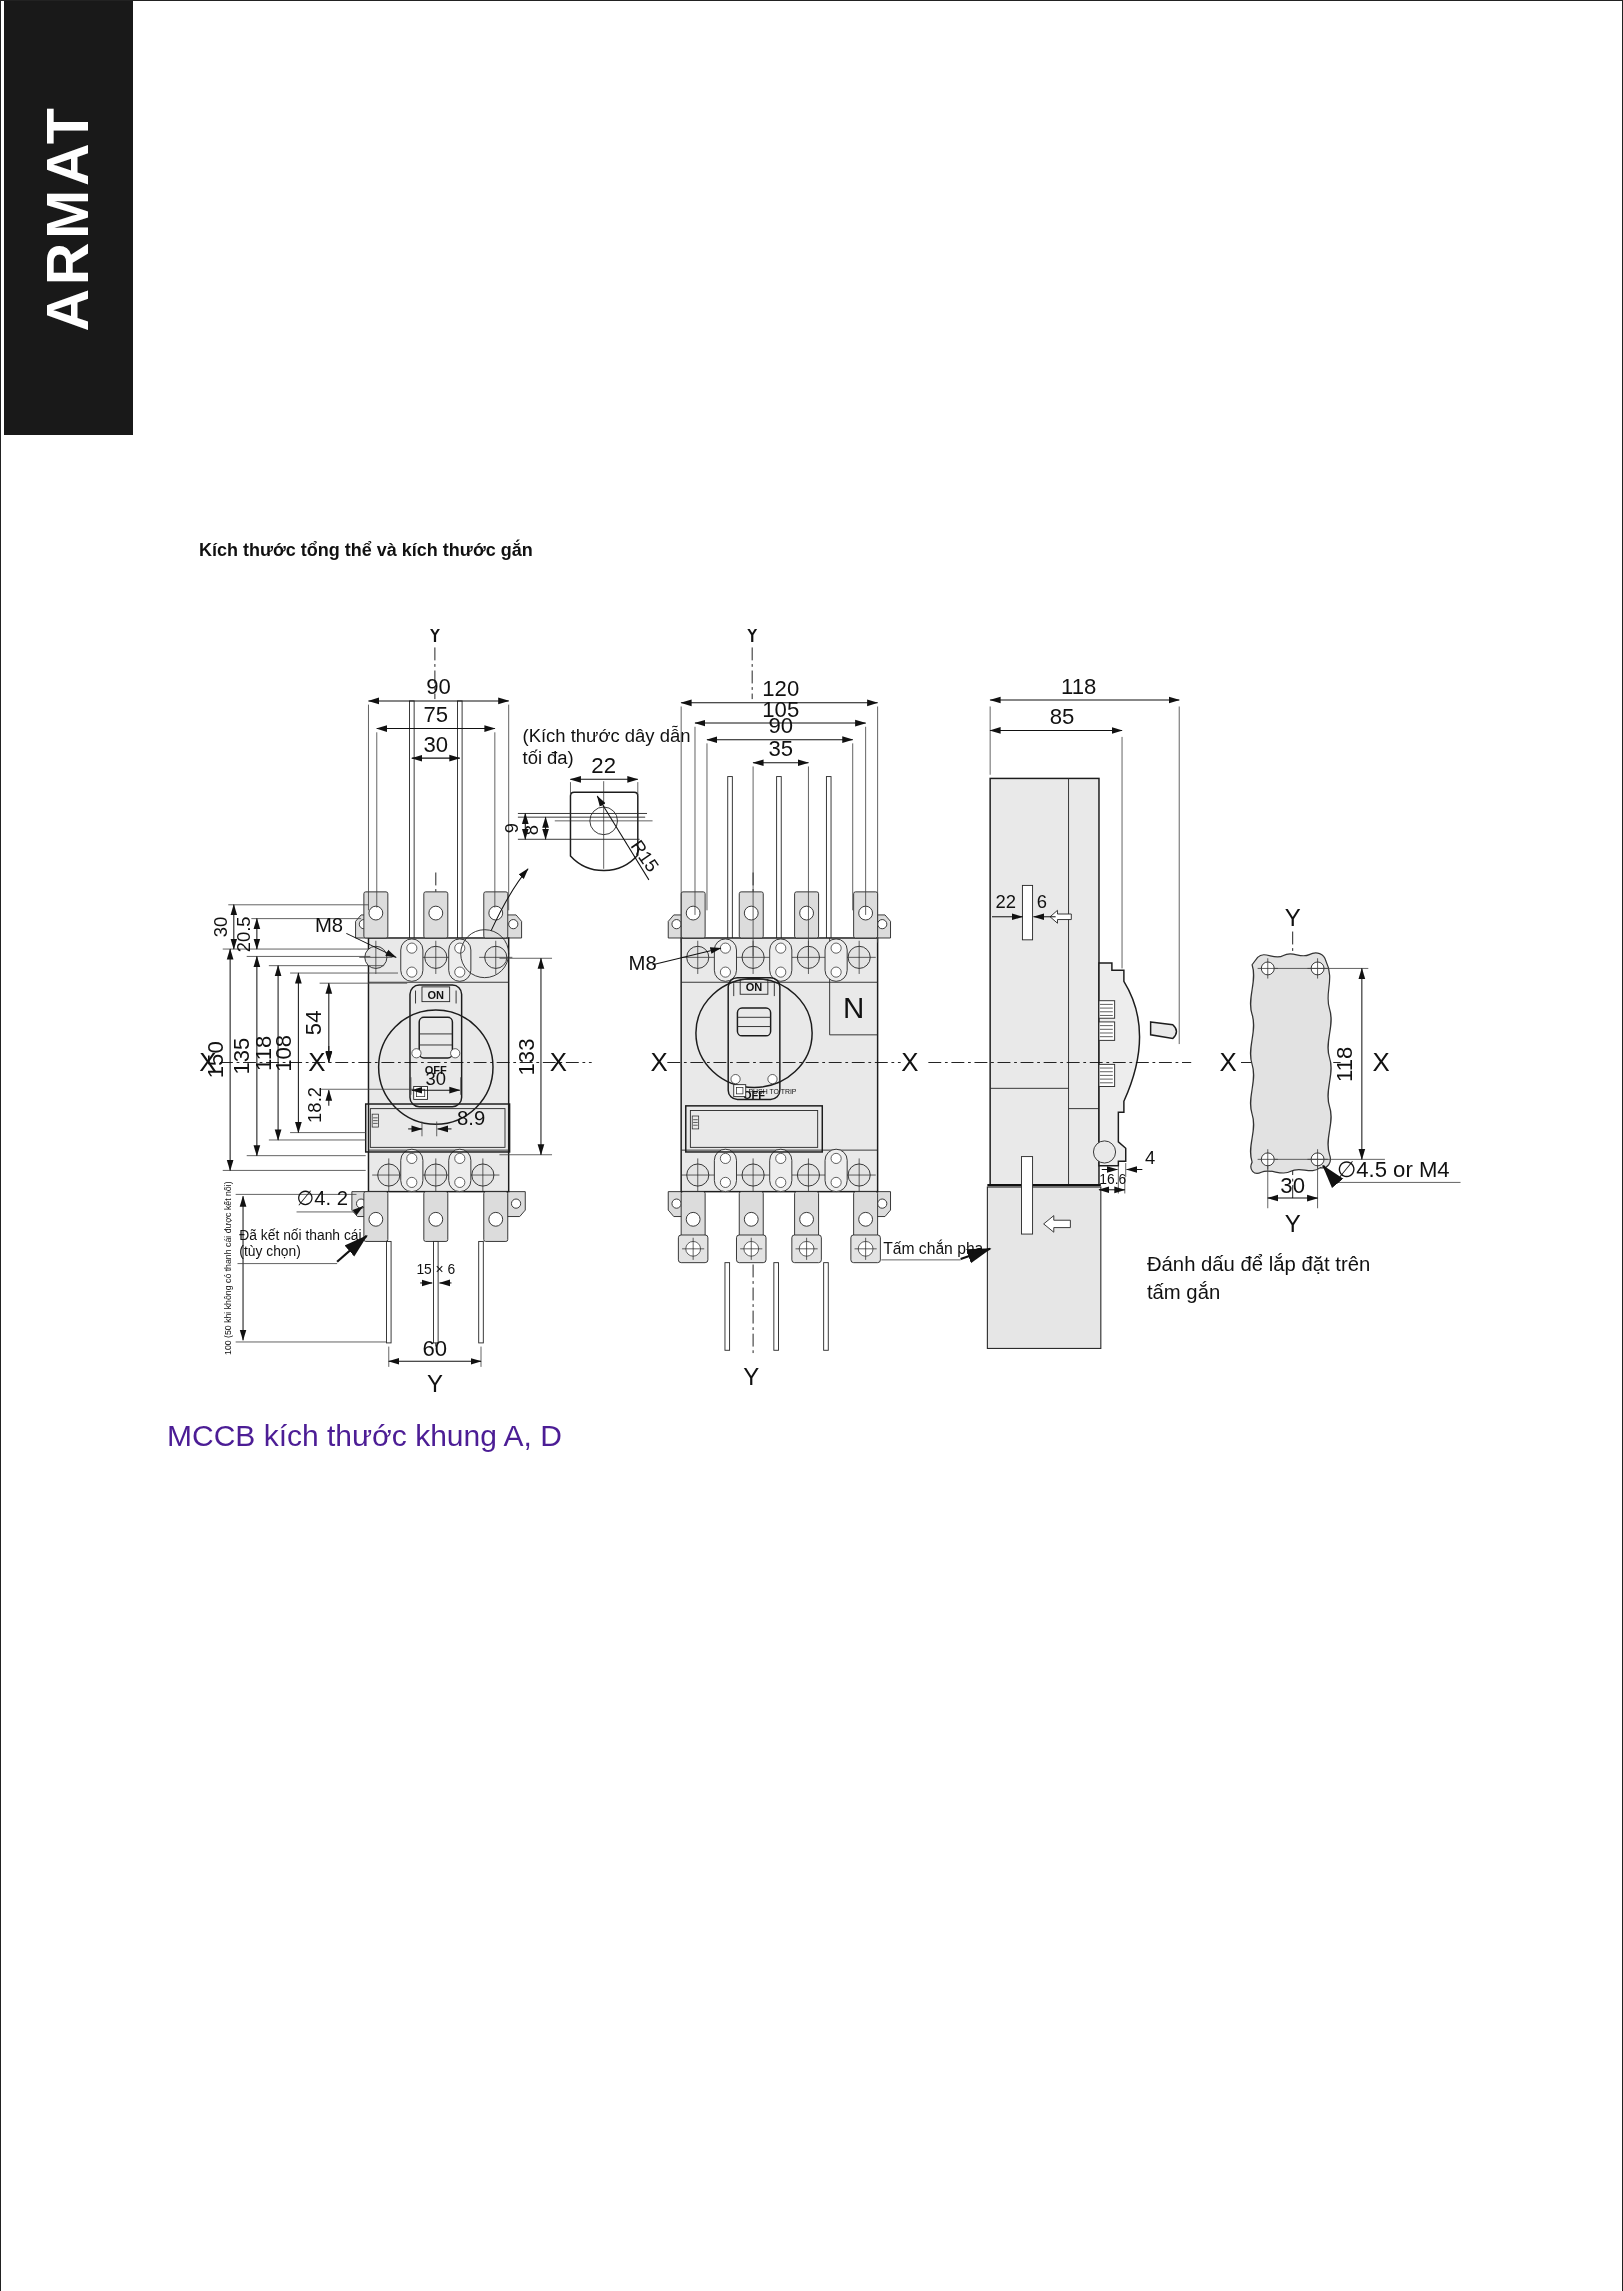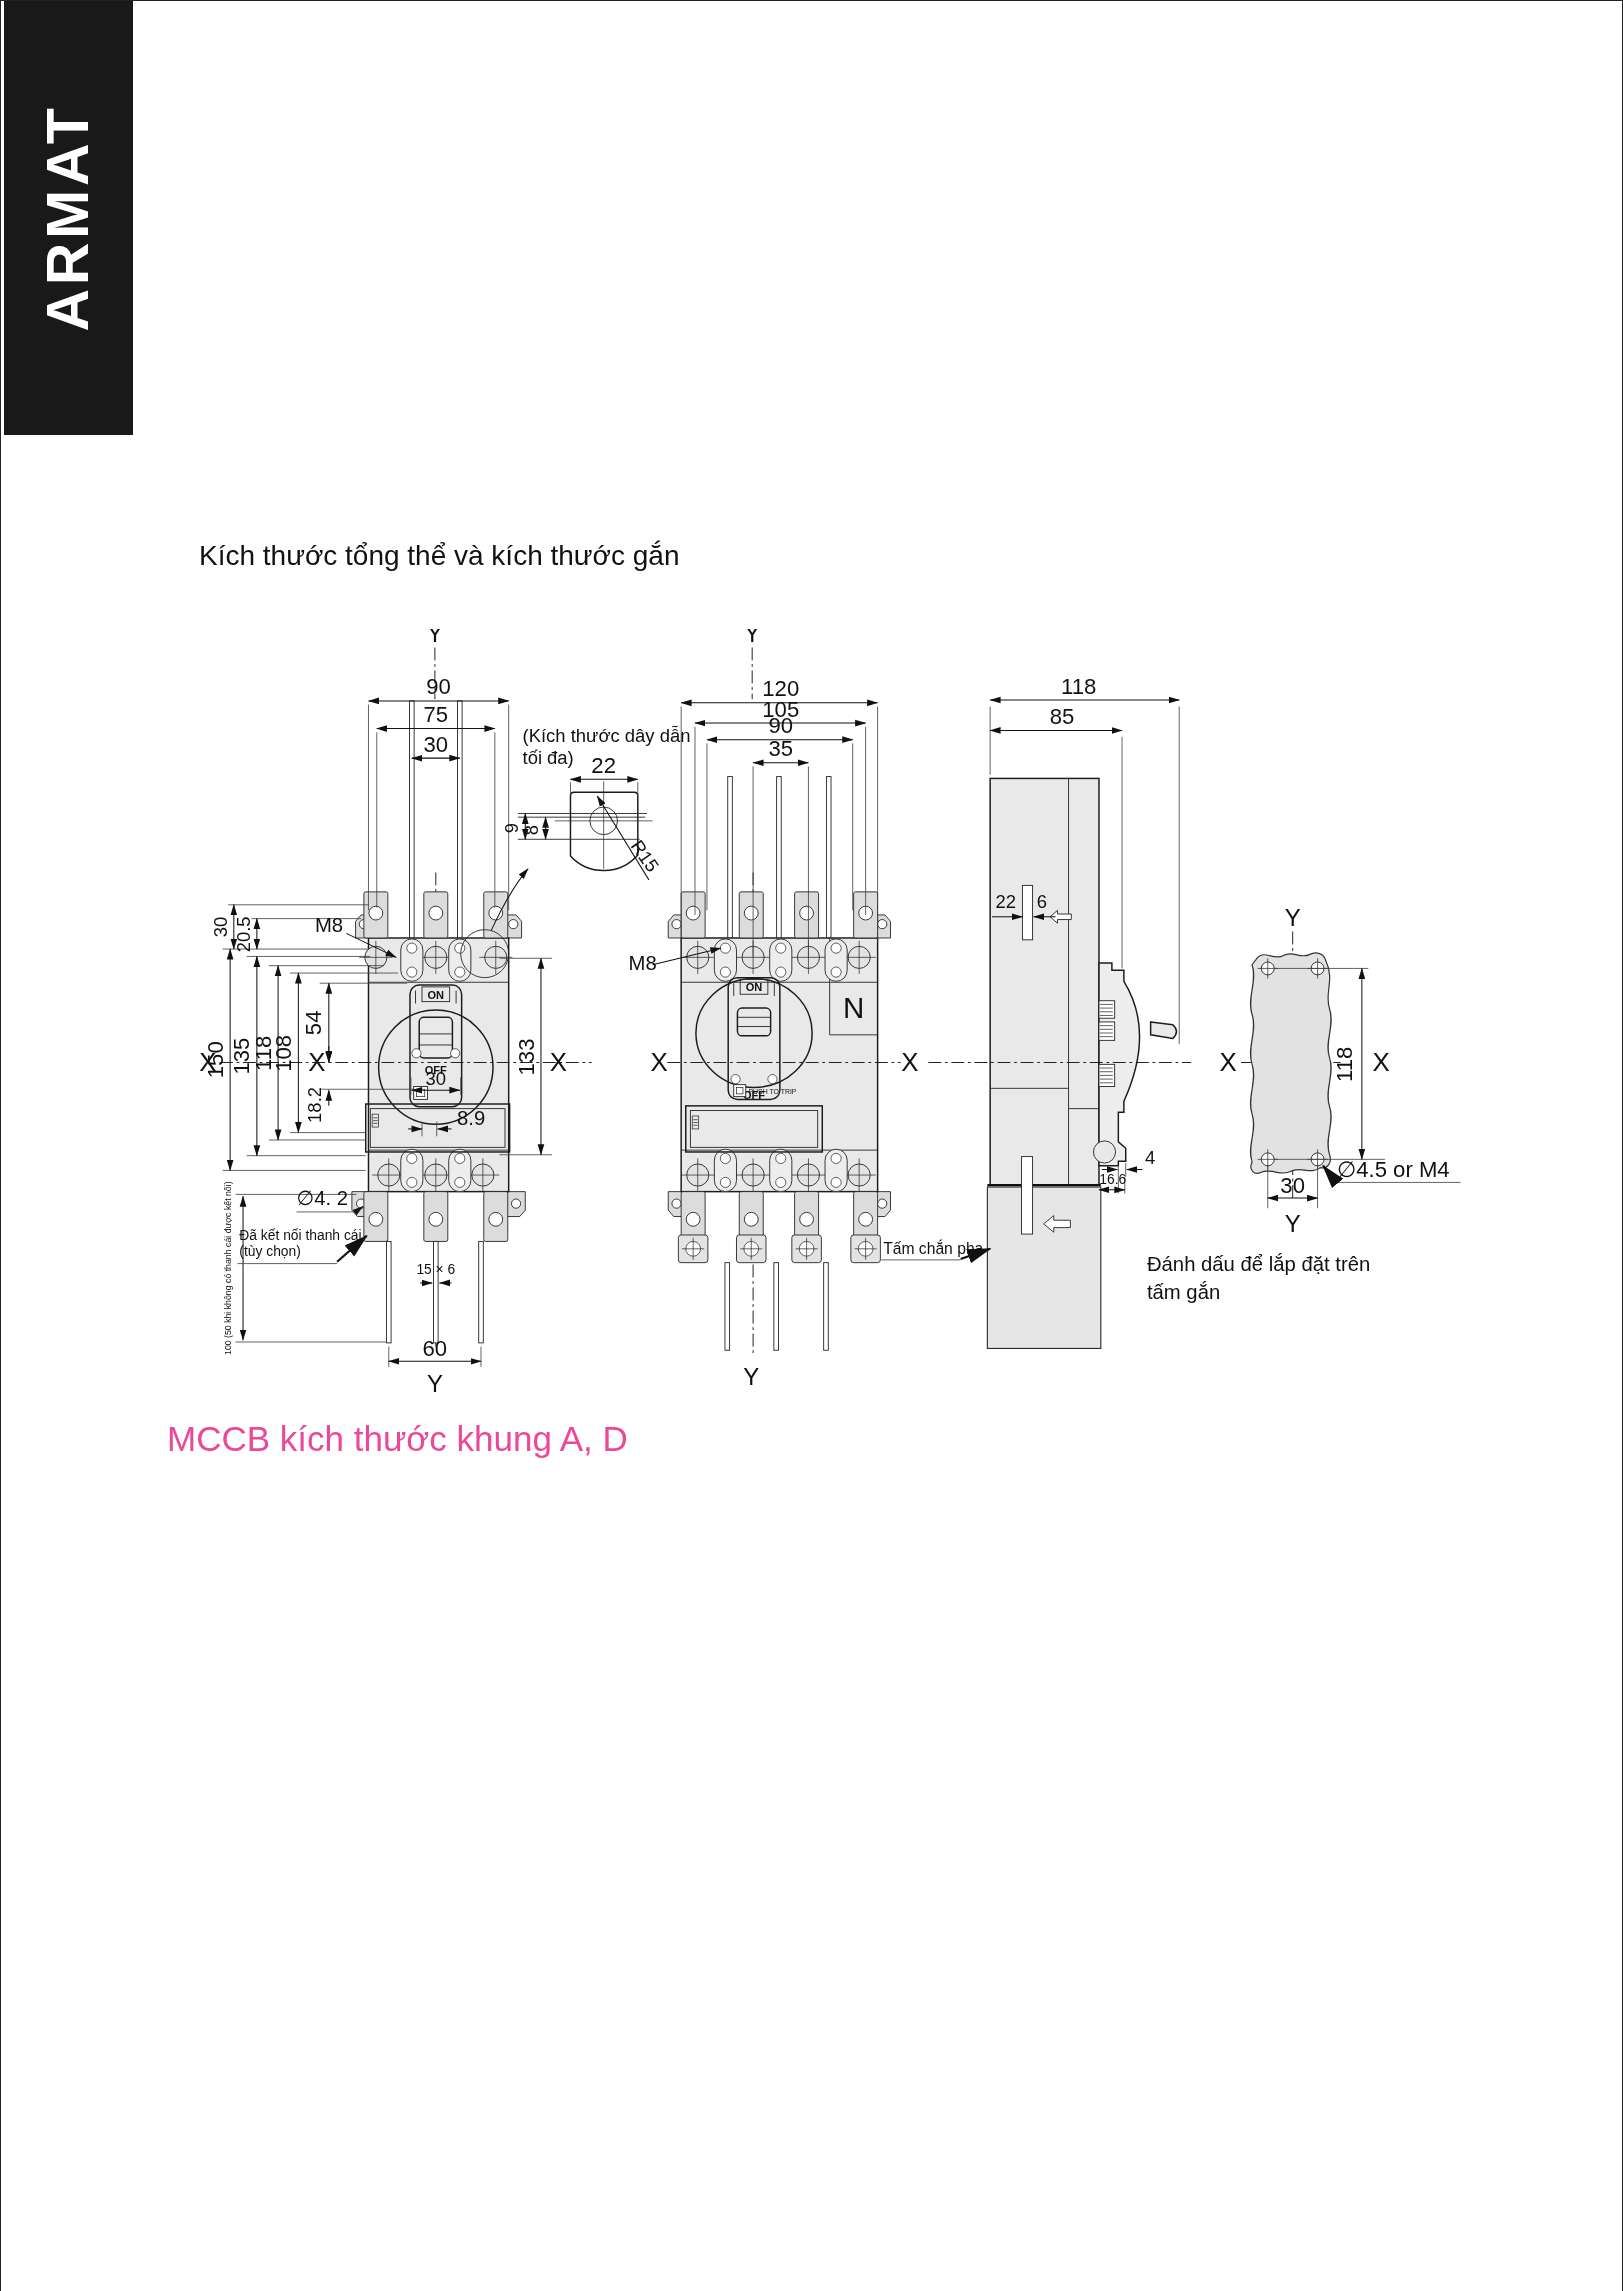--- a/index.html
+++ b/index.html
@@ -1,20 +1,20 @@
 <!DOCTYPE html>
 <html style="font-size:14.8px"><head>
 <meta charset="utf-8">
 <style>
   html,body{margin:0;padding:0;background:#888;}
   .page{position:relative;width:1623px;height:2292px;background:#fff;border:1.8px solid #222;box-sizing:border-box;overflow:hidden;font-family:"Liberation Sans",sans-serif;}
   .brand{position:absolute;left:2.8px;top:0;width:129px;height:434px;background:#191919;}
   .brand-text{position:absolute;left:50%;top:50%;transform:translate(-50%,-50%) rotate(-90deg);color:#fff;font-size:59px;font-weight:bold;letter-spacing:3.7px;white-space:nowrap;}
-  .title{position:absolute;left:198px;top:539px;font-size:28px;font-weight:normal;color:#111;}
-  .caption{position:absolute;left:166px;top:1418px;font-size:35px;color:#ec4899;}
+  .title{position:absolute;left:198px;top:539px;font-size:18px;font-weight:bold;color:#111;}
+  .caption{position:absolute;left:166px;top:1418px;font-size:30px;color:#4c1d95;}
   svg.drawing{position:absolute;left:129px;top:628px;width:1403px;height:784px;}
   svg text{font-family:"Liberation Sans",sans-serif;fill:#111;}
   .ln{stroke:#1c1c1c;stroke-width:1.6;fill:none}
   .lt{stroke:#2a2a2a;stroke-width:1;fill:none}
   .lt8{stroke:#2a2a2a;stroke-width:.8;fill:none}
   .dm{stroke:#111;stroke-width:1.1;fill:none}
   .dk{stroke:#111;stroke-width:2.4;fill:none}
   .xt{stroke:#444;stroke-width:.9;fill:none}
   .cl{stroke:#111;stroke-width:1;stroke-dasharray:14 4 3 4;fill:none}
   .d2{marker-start:url(#arw);marker-end:url(#arw)}

